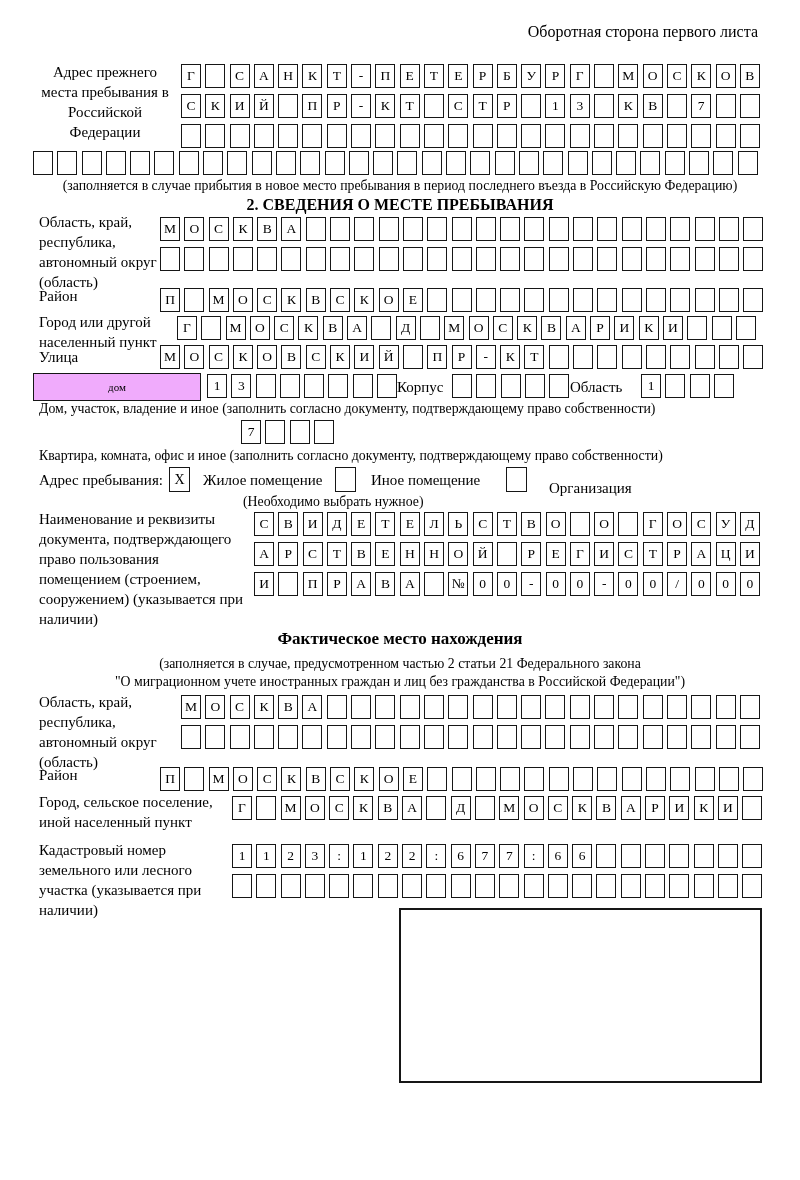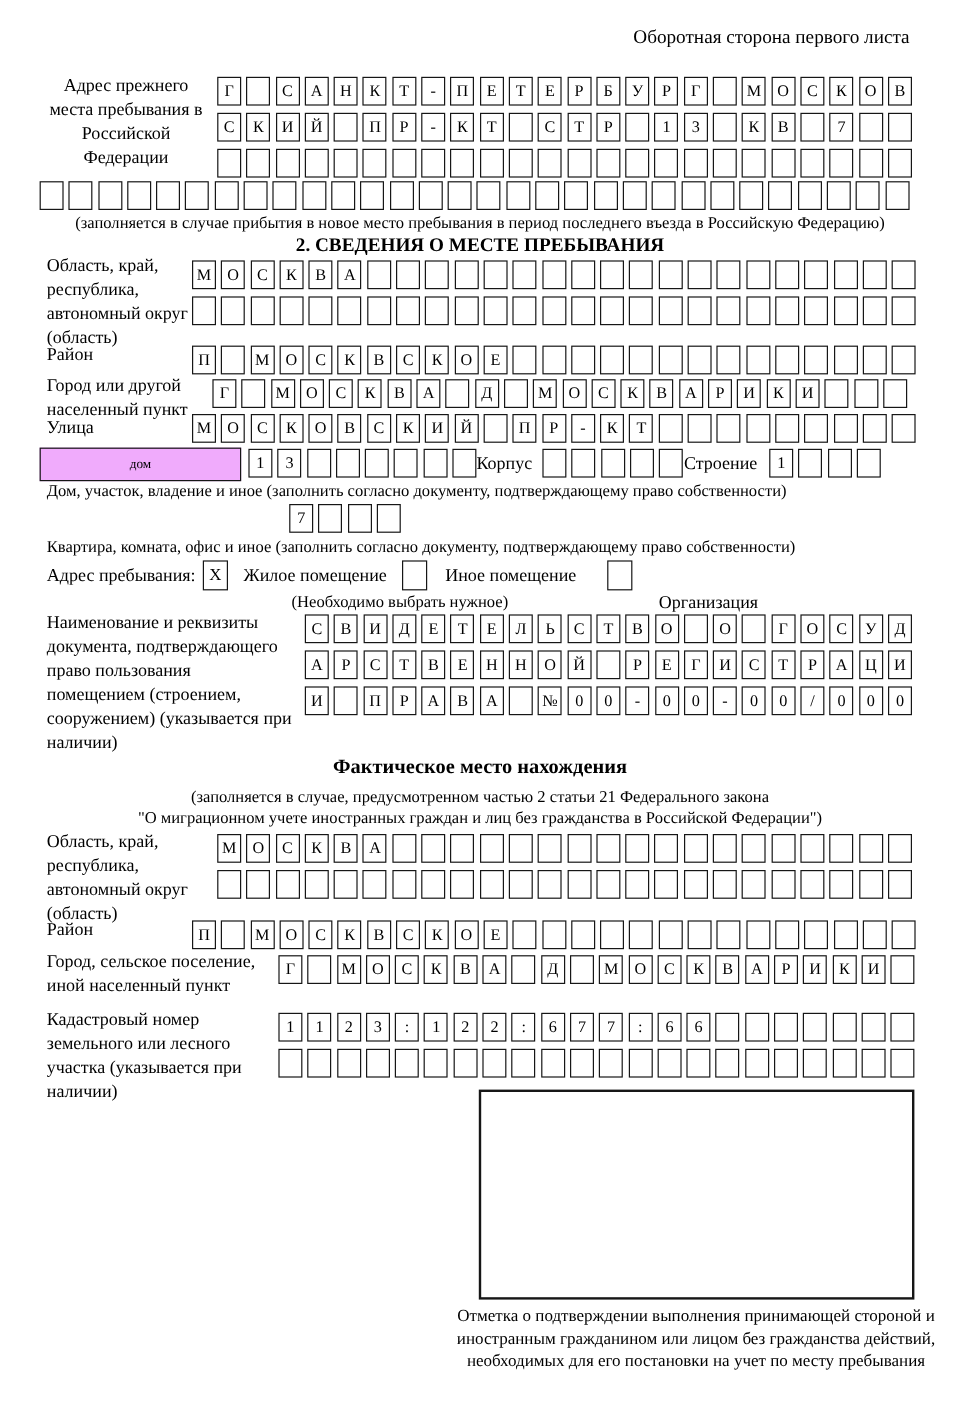--- a/index.html
+++ b/index.html
@@ -55,21 +55,21 @@
   #house-note{left:39px;top:400px;}
   #apt-rect{left:33px;top:419px;width:202px;}
   #apt-r{left:241px;top:420px;}
   #apt-note{left:39px;top:447px;}
   #stay-label{left:39px;top:470px;}
   #stay-cb1{left:169px;top:467px;}
   #stay-opt1{left:203px;top:470px;}
   #stay-cb2{left:335px;top:467px;}
   #stay-opt2{left:371px;top:470px;}
   #stay-cb3{left:506px;top:467px;}
-  #stay-opt3{left:549px;top:493px;}
+  #stay-opt3{left:549px;top:478px;}
   #stay-note{left:243px;top:493px;}
   #doc-label{left:39px;top:509px;width:205px;}
   #doc-r1{left:254px;top:512px;}
   #doc-r2{left:254px;top:542px;}
   #doc-r3{left:254px;top:572px;}
   #al-title{top:629px;font-size:17px;}
   #al-note1{top:655px;}
   #al-note2{top:673px;}
   #al-region-label{left:39px;top:692px;width:135px;}
   #al-region-r1{left:181px;top:695px;}
@@ -360,21 +360,21 @@
       <span class="cell"></span>
     </div>
   <div id="korpus-label" class="abs lbl">Корпус</div>
   <div id="korpus-r" class="abs boxrow">
       <span class="cell"></span>
       <span class="cell"></span>
       <span class="cell"></span>
       <span class="cell"></span>
       <span class="cell"></span>
     </div>
-  <div id="stroenie-label" class="abs lbl">Строение</div>
+  <div id="stroenie-label" class="abs lbl">Область</div>
   <div id="stroenie-r" class="abs boxrow">
       <span class="cell">1</span>
       <span class="cell"></span>
       <span class="cell"></span>
       <span class="cell"></span>
     </div>
   <div id="house-note" class="abs note">Дом, участок, владение и иное (заполнить согласно документу, подтверждающему право собственности)</div>
 
   <div id="apt-r" class="abs boxrow">
       <span class="cell">7</span>
@@ -627,15 +627,14 @@
       <span class="cell"></span>
       <span class="cell"></span>
       <span class="cell"></span>
       <span class="cell"></span>
       <span class="cell"></span>
       <span class="cell"></span>
       <span class="cell"></span>
     </div>
 
   <div id="stamp-box" class="abs stamp-box"></div>
-  <div id="stamp-caption" class="abs">Отметка о подтверждении выполнения принимающей стороной и иностранным гражданином или лицом без гражданства действий, необходимых для его постановки на учет по месту пребывания</div>
 
 </div>
 
 </body></html>

